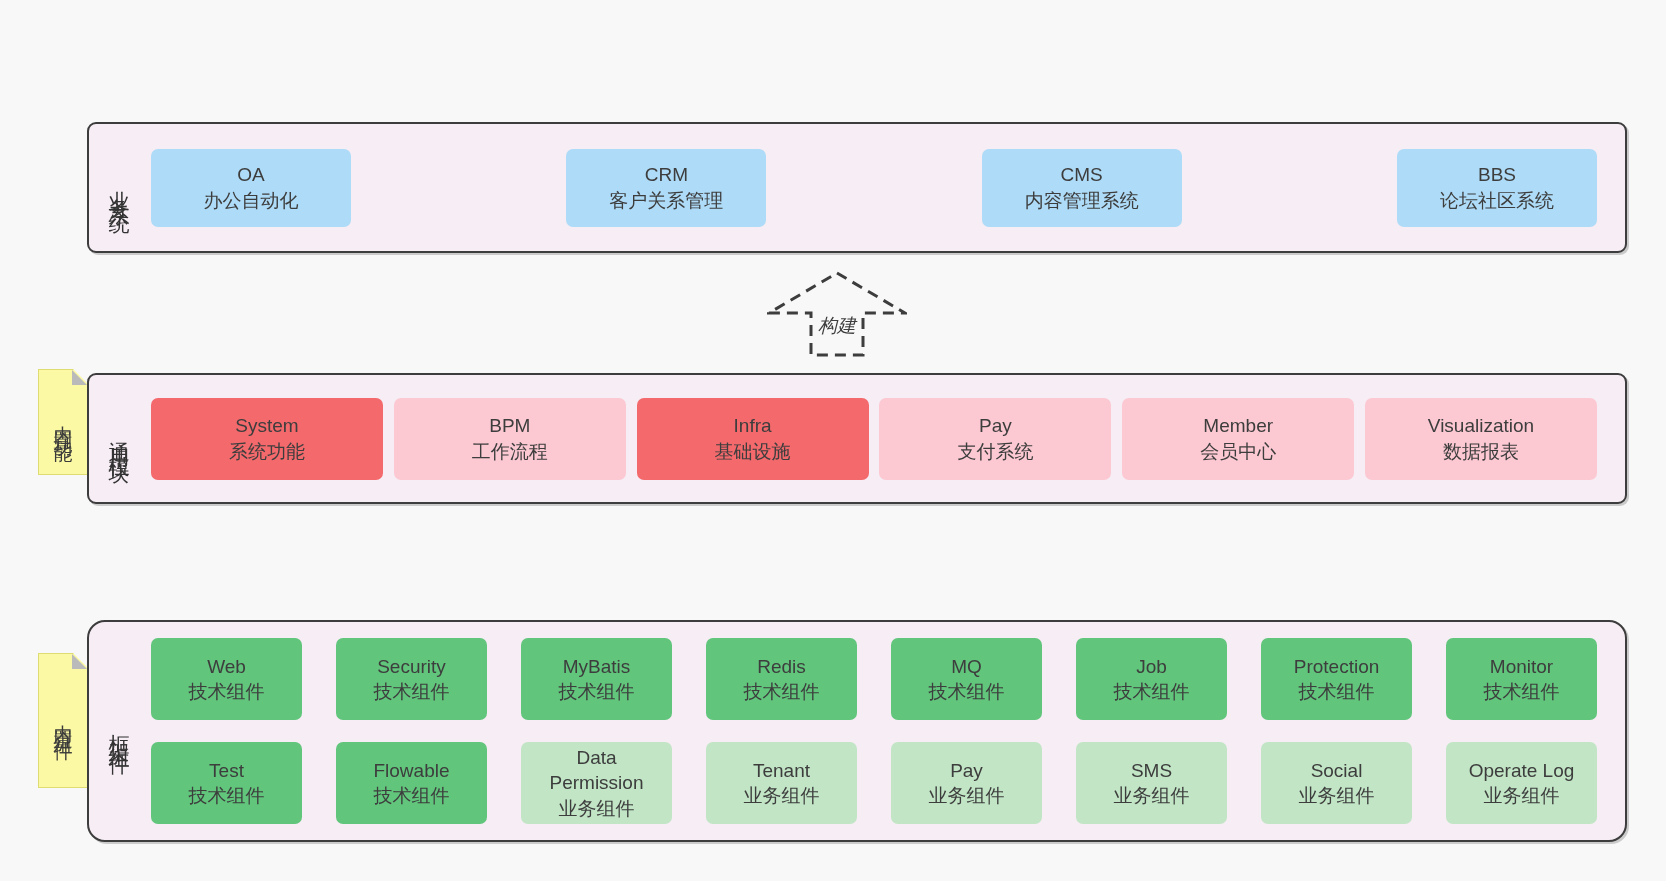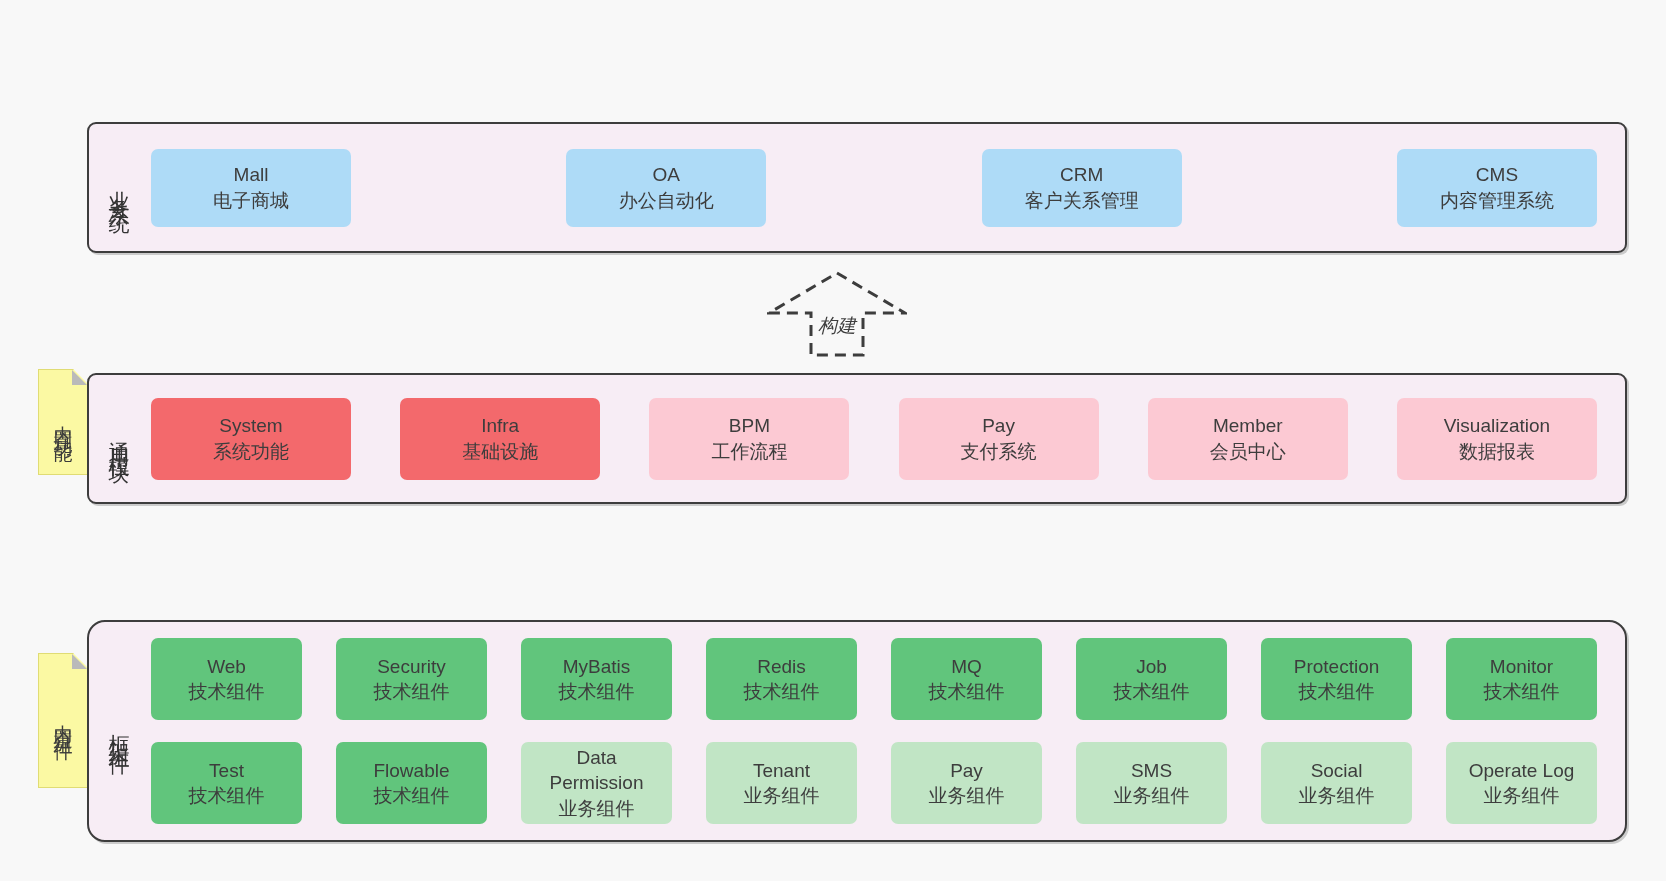--- a/index.html
+++ b/index.html
@@ -57,21 +57,21 @@
     flex-direction:column;
     align-items:center;
     justify-content:center;
     text-align:center;
     font-size:19px;
     line-height:1.32;
     padding:4px 6px;
   }
   .box .t,.box .s{width:100%;}
   .wide{width:200px;height:78px;}
-  .mid{width:200px;height:82px;}
+  .mid{width:232px;height:82px;}
   .small{width:151px;height:82px;}
   .blue{background:var(--blue,#aedbf7);}
   .red{background:var(--red,#f3696c);}
   .pink{background:var(--pink,#fcc9d3);}
   .green-dark{background:var(--green-dark,#61c57c);}
   .green-light{background:var(--green-light,#c1e5c5);}
   
   .arrow{
     position:absolute;
     width:140px;height:86px;
@@ -123,34 +123,34 @@
 </head>
 <body>
 
 <div class="page">
 
   <section class="panel" style="top:122px;height:131px;">
     <div class="vlabel">业务系统</div>
     <div class="content">
       <div class="row">
         <div class="box wide blue">
-          <div class="t">Mall</div>
-          <div class="s">电子商城</div>
-        </div>
-        <div class="box wide blue">
           <div class="t">OA</div>
           <div class="s">办公自动化</div>
         </div>
         <div class="box wide blue">
           <div class="t">CRM</div>
           <div class="s">客户关系管理</div>
         </div>
         <div class="box wide blue">
           <div class="t">CMS</div>
           <div class="s">内容管理系统</div>
+        </div>
+        <div class="box wide blue">
+          <div class="t">BBS</div>
+          <div class="s">论坛社区系统</div>
         </div>
       </div>
     </div>
   </section>
 
   <div class="arrow" style="left:767px;top:271px;">
     <svg viewBox="0 0 140 86">
       <polygon points="70,2 138,42 96,42 96,84 44,84 44,42 2,42"></polygon>
     </svg>
     <span class="alabel">构建</span>
@@ -160,27 +160,27 @@
     <span class="ntext">内置功能</span>
   </div>
   <section class="panel" style="top:373px;height:131px;">
     <div class="vlabel">通用模块</div>
     <div class="content">
       <div class="row">
         <div class="box mid red">
           <div class="t">System</div>
           <div class="s">系统功能</div>
         </div>
+        <div class="box mid pink">
+          <div class="t">BPM</div>
+          <div class="s">工作流程</div>
+        </div>
         <div class="box mid red">
           <div class="t">Infra</div>
           <div class="s">基础设施</div>
-        </div>
-        <div class="box mid pink">
-          <div class="t">BPM</div>
-          <div class="s">工作流程</div>
         </div>
         <div class="box mid pink">
           <div class="t">Pay</div>
           <div class="s">支付系统</div>
         </div>
         <div class="box mid pink">
           <div class="t">Member</div>
           <div class="s">会员中心</div>
         </div>
         <div class="box mid pink">

